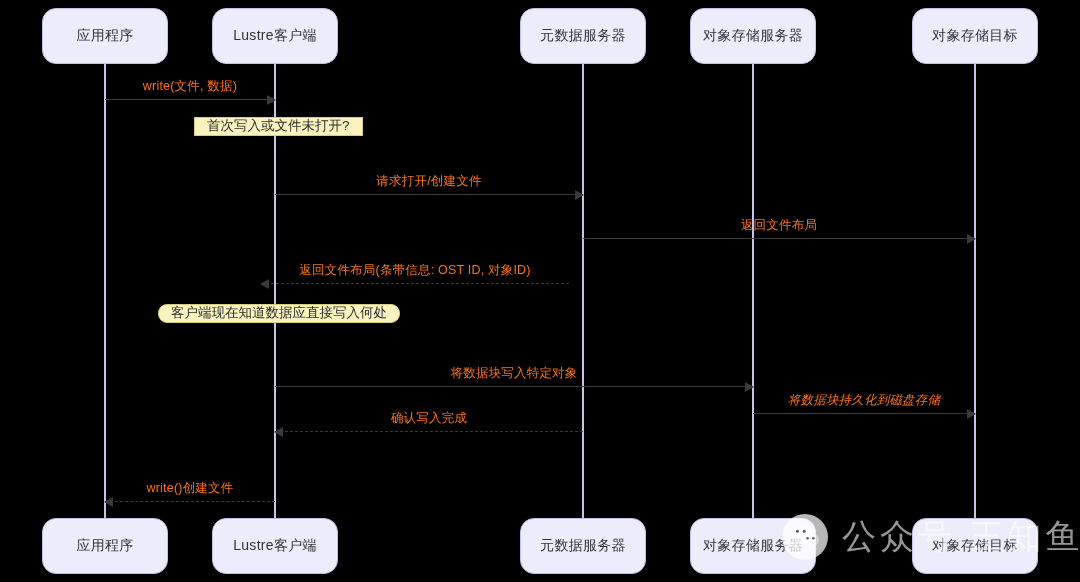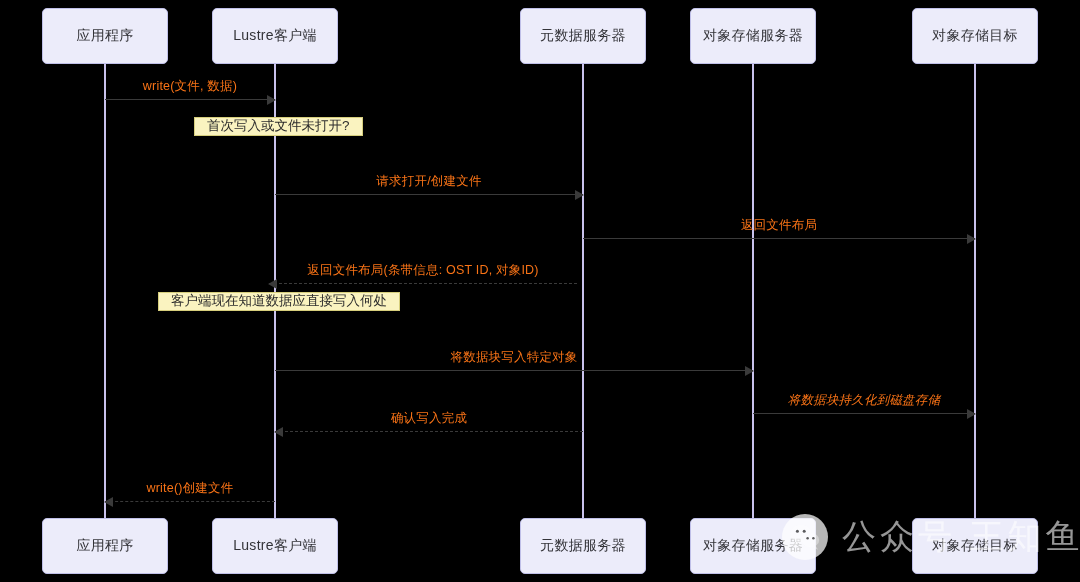--- a/index.html
+++ b/index.html
@@ -19,21 +19,21 @@
   }
 
   
   .participant {
     position: absolute;
     box-sizing: border-box;
     width: 126px;
     height: 56px;
     background: #ECECFA;
     border: 1px solid #BFBFE8;
-    border-radius: 5px;
+    border-radius: 14px;
     display: flex;
     align-items: center;
     justify-content: center;
     color: #333338;
     font-size: 14px;
     letter-spacing: .3px;
     z-index: 6;
   }
 
   
@@ -164,26 +164,26 @@
       <div class="msg to-right" style="left: 275px; width: 308px; top: 194px;">
         <div class="line"></div>
         <div class="head"></div>
         <div class="label">请求打开/创建文件</div>
       </div>
       <div class="msg to-right" style="left: 583px; width: 392px; top: 238px;">
         <div class="line"></div>
         <div class="head"></div>
         <div class="label">返回文件布局</div>
       </div>
-      <div class="msg to-left dashed" style="left: 269px; width: 308px; top: 283px;">
+      <div class="msg to-left dashed" style="left: 261px; width: 308px; top: 283px;">
         <div class="line"></div>
         <div class="head"></div>
         <div class="label">返回文件布局(条带信息: OST ID, 对象ID)</div>
       </div>
-      <div class="msg to-right" style="left: 275px; width: 478px; top: 370px;">
+      <div class="msg to-right" style="left: 275px; width: 478px; top: 386px;">
         <div class="line"></div>
         <div class="head"></div>
         <div class="label">将数据块写入特定对象</div>
       </div>
       <div class="msg to-right" style="left: 753px; width: 222px; top: 413px; font-style: italic;">
         <div class="line"></div>
         <div class="head"></div>
         <div class="label">将数据块持久化到磁盘存储</div>
       </div>
       <div class="msg to-left dashed" style="left: 275px; width: 308px; top: 431px;">
@@ -193,21 +193,21 @@
       </div>
       <div class="msg to-left dashed" style="left: 105px; width: 170px; top: 501px;">
         <div class="line"></div>
         <div class="head"></div>
         <div class="label">write()创建文件</div>
       </div>
     </div>
 
   <div id="notes">
       <div class="note" style="left: 194px; top: 117px;"><span>首次写入或文件未打开?</span></div>
-      <div class="note" style="left: 158px; top: 292px;"><span>客户端现在知道数据应直接写入何处</span></div>
+      <div class="note" style="left: 158px; top: 304px; border-radius: 9px;"><span>客户端现在知道数据应直接写入何处</span></div>
     </div>
 
   <div id="participants-bottom">
       <div class="participant" style="left: 42px; top: 518px;">
         <span>应用程序</span>
       </div>
       <div class="participant" style="left: 212px; top: 518px;">
         <span>Lustre客户端</span>
       </div>
       <div class="participant" style="left: 520px; top: 518px;">

